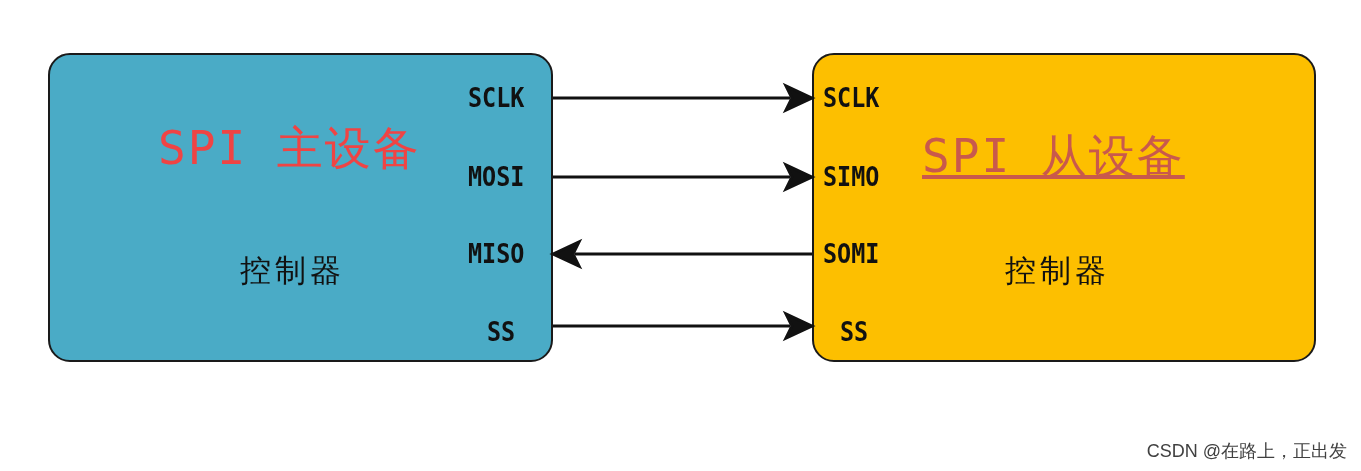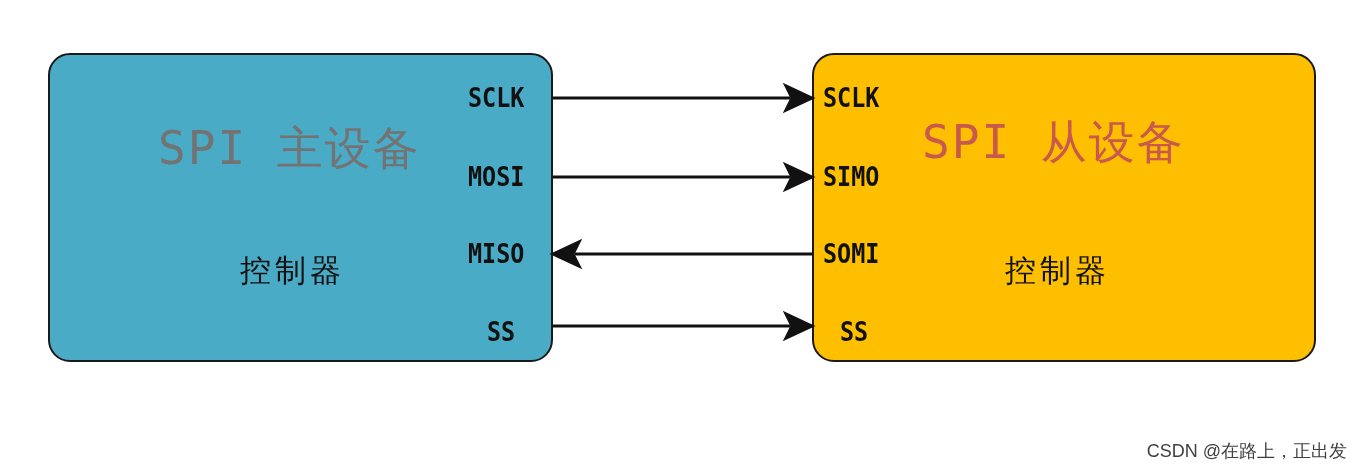--- a/index.html
+++ b/index.html
@@ -18,22 +18,22 @@
   #wires { position: absolute; left: 0; top: 0; }
   .watermark { position: absolute; right: 14px; bottom: 8px; color: #404040; font-size: 18px;
                font-family: "Liberation Sans", sans-serif; white-space: nowrap; }
 </style>
 </head>
 <body>
 
 <div class="box" id="master" style="background: rgb(74, 171, 198);"></div>
 <div class="box" id="slave" style="background: rgb(253, 191, 0);"></div>
 
-<div class="title" style="left: 158px; top: 118px; color: #737373;">SPI 主设备</div>
-<div class="title" style="left: 922px; top: 112px; color: rgb(201, 89, 76);">SPI 从设备</div>
+<div class="title" style="left: 158px; top: 118px; color: #ef4444;">SPI 主设备</div>
+<div class="title" style="left: 922px; top: 126px; color: rgb(201, 89, 76); text-decoration: underline;">SPI 从设备</div>
 
 <div class="ctrl" style="left:240px; top:250px;">控制器</div>
 <div class="ctrl" style="left:1005px; top:250px;">控制器</div>
 
 <div class="pin" style="left:468px; top:85px;">SCLK</div>
 <div class="pin" style="left:468px; top:164px;">MOSI</div>
 <div class="pin" style="left:468px; top:241px;">MISO</div>
 <div class="pin" style="left:487px; top:319px;">SS</div>
 
 <div class="pin" style="left:823px; top:85px;">SCLK</div>

